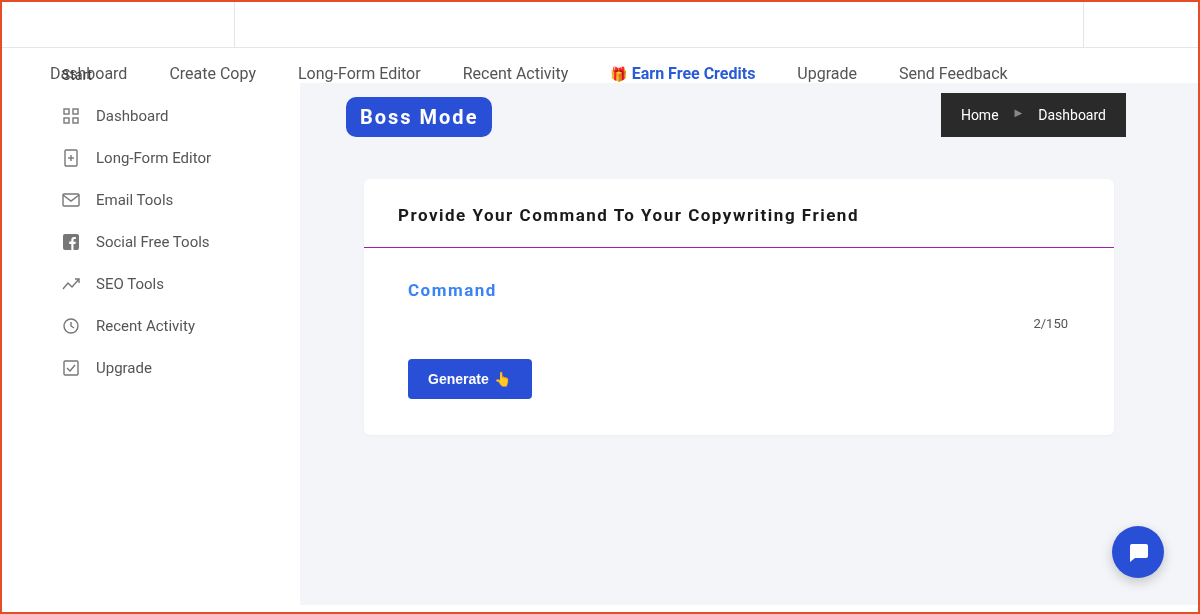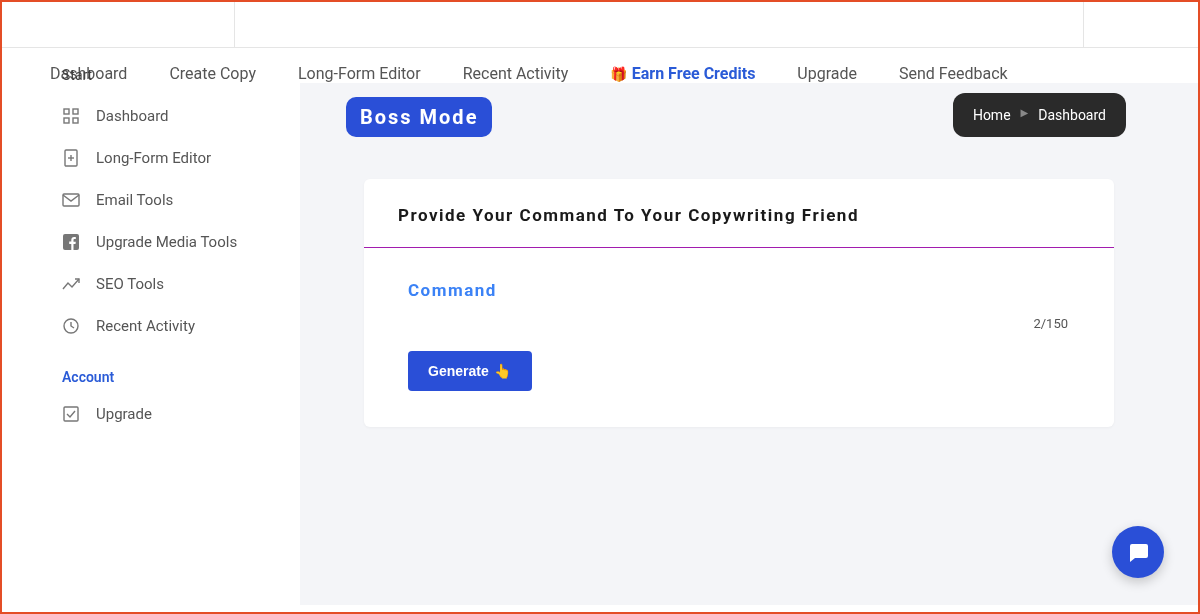--- a/index.html
+++ b/index.html
@@ -105,23 +105,23 @@
       border-radius: 10px;
     }
     .breadcrumb {
       position: absolute;
       top: 10px;
       right: 72px;
       background: #2a2a2a;
       color: #fff;
       font-size: 14px;
       padding: 14px 20px;
-      border-radius: 12px;
-      display: flex;
-      gap: 10px;
+      border-radius: 0;
+      display: flex;
+      gap: 16px;
     }
     .breadcrumb .sep { color: #888; font-size: 10px; }
     .card {
       background: #fff;
       margin: 96px 84px 0 64px;
       border-radius: 6px;
       box-shadow: 0 1px 3px rgba(0,0,0,0.04);
       padding: 0 0 36px 0;
     }
     .card-header {
@@ -167,21 +167,21 @@
     }
     .command-input::placeholder { color: #8a8a8a; }
     .counter {
       text-align: right;
       font-size: 13px;
       color: #555;
       margin-top: 8px;
       padding-right: 2px;
     }
     .generate-btn {
-      margin-top: 20px;
+      margin-top: 28px;
       background: #2a4fd7;
       color: #fff;
       border: none;
       padding: 12px 20px;
       font-size: 14px;
       font-weight: 600;
       border-radius: 4px;
       cursor: pointer;
       display: inline-flex;
       align-items: center;
@@ -259,42 +259,41 @@
       </span>
       <span>Email Tools</span>
     </div>
     <div class="side-item">
       <span class="icon">
         <svg width="16" height="16" viewBox="0 0 16 16" fill="currentColor">
             <rect width="16" height="16" rx="2"></rect>
             <path d="M10.5 16V10h2l.3-2.3h-2.3V6.2c0-.7.2-1.1 1.1-1.1h1.2V3c-.2 0-.9-.1-1.7-.1-1.7 0-2.8 1-2.8 2.9v1.6H6.2V10h2.1v6h2.2z" fill="#fff"></path>
           </svg>
       </span>
-      <span>Upgrade Media Tools</span>
+      <span>Social Free Tools</span>
     </div>
     <div class="side-item">
       <span class="icon">
         <svg width="18" height="12" viewBox="0 0 18 12" fill="none" stroke="currentColor" stroke-width="1.4">
             <path d="M1 11l5-6 4 4 7-8"></path>
             <path d="M13 1h4v4"></path>
           </svg>
       </span>
       <span>SEO Tools</span>
     </div>
     <div class="side-item">
       <span class="icon">
         <svg width="16" height="16" viewBox="0 0 16 16" fill="none" stroke="currentColor" stroke-width="1.4">
             <circle cx="8" cy="8" r="7"></circle>
             <path d="M8 4v4l3 2"></path>
           </svg>
       </span>
       <span>Recent Activity</span>
     </div>
 
-    <div class="side-section">Account</div>
 
     <div class="side-item">
       <span class="icon">
         <svg width="16" height="16" viewBox="0 0 16 16" fill="none" stroke="currentColor" stroke-width="1.4">
             <rect x="1" y="1" width="14" height="14" rx="1"></rect>
             <path d="M4 8l3 3 5-6"></path>
           </svg>
       </span>
       <span>Upgrade</span>
     </div>

